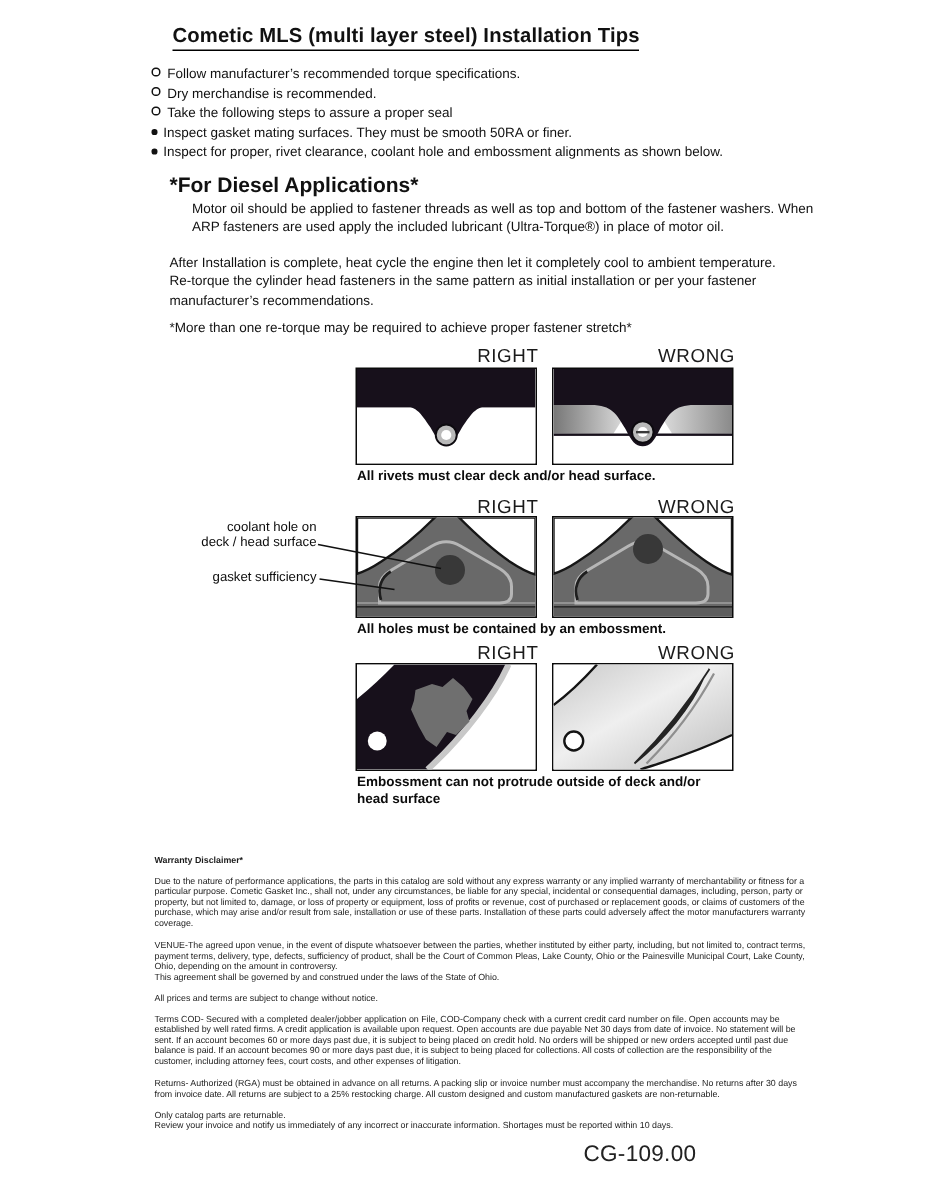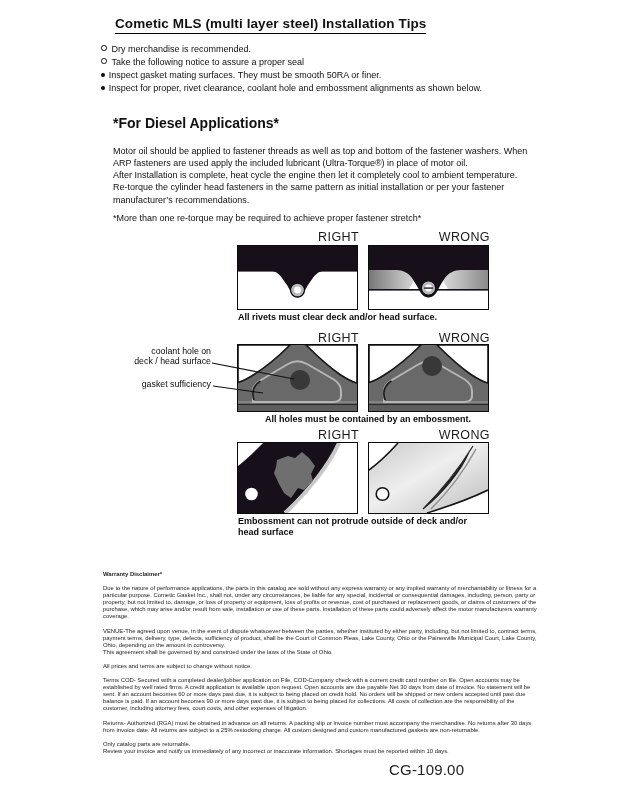--- a/index.html
+++ b/index.html
@@ -39,38 +39,42 @@
 </head>
 <body>
 
 <div class="page">
 
   <div class="abs doc-title">Cometic MLS (multi layer steel) Installation Tips</div>
 
   <div class="abs bullets">
     <div class="b-row">
       <span class="marker-open"></span>
+      <span>Follow manufacturer’s recommended torque specifications.</span>
+    </div>
+    <div class="b-row">
+      <span class="marker-open"></span>
       <span>Dry merchandise is recommended.</span>
     </div>
     <div class="b-row">
       <span class="marker-open"></span>
-      <span>Take the following notice to assure a proper seal</span>
+      <span>Take the following steps to assure a proper seal</span>
     </div>
     <div class="b-row sub">
       <span class="marker-filled"></span>
       <span>Inspect gasket mating surfaces.  They must be smooth 50RA or finer.</span>
     </div>
     <div class="b-row sub">
       <span class="marker-filled"></span>
       <span>Inspect for proper, rivet clearance, coolant hole and embossment alignments as shown below.</span>
     </div>
   </div>
 
   <div class="abs diesel-h">*For Diesel Applications*</div>
-  <div class="abs body-p" style="top:145px;">Motor oil should be applied to fastener threads as well as top and bottom of the fastener washers. When ARP fasteners are used apply the included lubricant (Ultra-Torque®) in place of motor oil.</div>
+  <div class="abs body-p" style="top:133px;margin-left:15px;">Motor oil should be applied to fastener threads as well as top and bottom of the fastener washers. When ARP fasteners are used apply the included lubricant (Ultra-Torque®) in place of motor oil.</div>
   <div class="abs body-p" style="top:169px;">After Installation is complete, heat cycle the engine then let it completely cool to ambient temperature. Re-torque the cylinder head fasteners in the same pattern as initial installation or per your fastener manufacturer’s recommendations.</div>
   <div class="abs body-p" style="top:212px;">*More than one re-torque may be required to achieve proper fastener stretch*</div>
 
   <div class="abs fig" style="top:230px;height:100px;">
     <div class="abs fig-label" style="left:0;">RIGHT</div>
     <div class="abs fig-label" style="left:131px;">WRONG</div>
     <svg class="abs panel" style="left:0;top:15px;" width="119" height="63" viewBox="0 0 119 63">
       <rect width="119" height="63" fill="#ffffff"></rect>
       <polygon points="0,19 30,24 0,24" fill="#9b9b9b"></polygon>
       <polygon points="119,18 119,24 88,24" fill="#9b9b9b"></polygon>
@@ -120,21 +124,21 @@
       <rect width="119" height="66" fill="#696969"></rect>
       <rect x="0" y="56.5" width="119" height="1" fill="#a0a0a0"></rect>
       <rect x="0" y="59" width="119" height="1.2" fill="#2a2a2a"></rect>
       <rect x="0" y="60.2" width="119" height="5.8" fill="#5d5d5d"></rect>
       <path d="M15,57 L15,46 C15,41 18,38 23,35 L50,19 C56,15.5 63,15.5 69,19 L95,34 C100,37 103,41 103,46 L103,51 C103,55.5 100,57 95,57 Z" fill="none" stroke="#b6b6b6" stroke-width="2"></path>
       <path d="M16,55 C13.5,47 16,40 22.5,36" fill="none" stroke="#1e1e1e" stroke-width="1.8"></path>
       <path d="M0,0 H52 C42,10 28,22 16,29.5 C10,33.5 5,36 0,37.5 Z" fill="#ffffff" stroke="#161616" stroke-width="1.6"></path>
       <path d="M119,0 H68 C78,10 91,22 102,29.5 C108,33.5 113,36.5 119,38 Z" fill="#ffffff" stroke="#161616" stroke-width="1.6"></path>
       <circle cx="63" cy="21" r="10" fill="#383838"></circle>
     </svg>
-    <div class="abs fig-caption" style="left:1px;top:83px;width:250px;margin-left:27px;">All holes must be contained by an embossment.</div>
+    <div class="abs fig-caption" style="left:1px;top:83px;width:250px;">All holes must be contained by an embossment.</div>
   </div>
 
   <div class="abs ann" style="left:95px;top:346px;">
     <div>coolant hole on</div>
     <div>deck / head surface</div>
   </div>
   <div class="abs ann" style="left:95px;top:379px;">gasket sufficiency</div>
   <svg class="abs" style="left:205px;top:355px;" width="100" height="45" viewBox="0 0 100 45">
     <line x1="7" y1="8" x2="89" y2="24" stroke="#111" stroke-width="1.1"></line>
     <line x1="8" y1="31" x2="58" y2="38" stroke="#111" stroke-width="1.1"></line>

